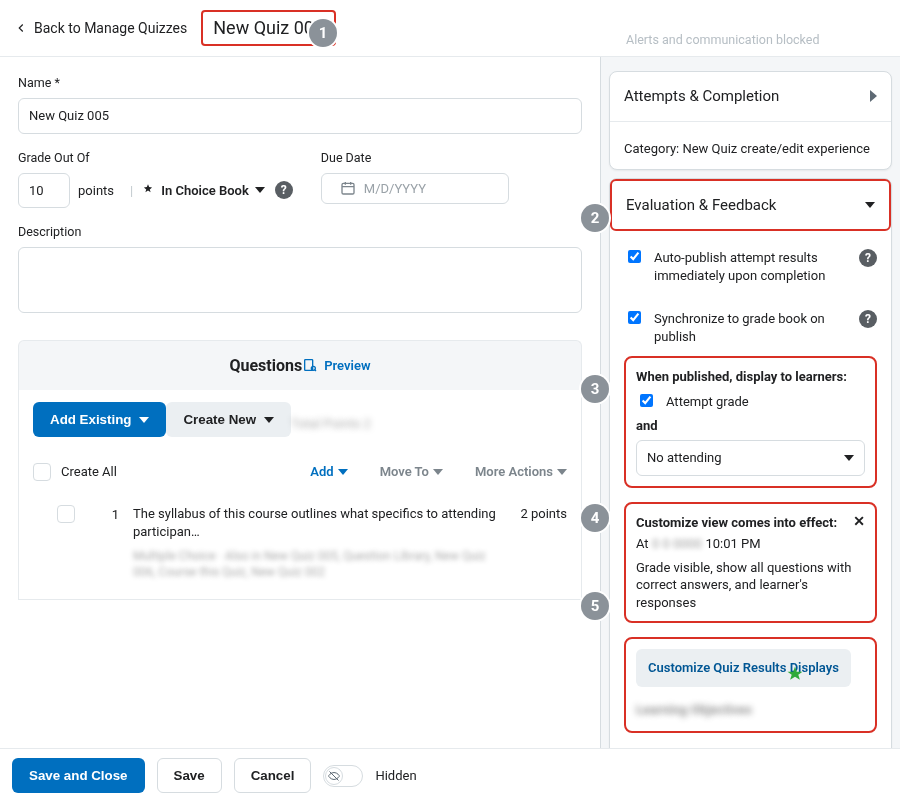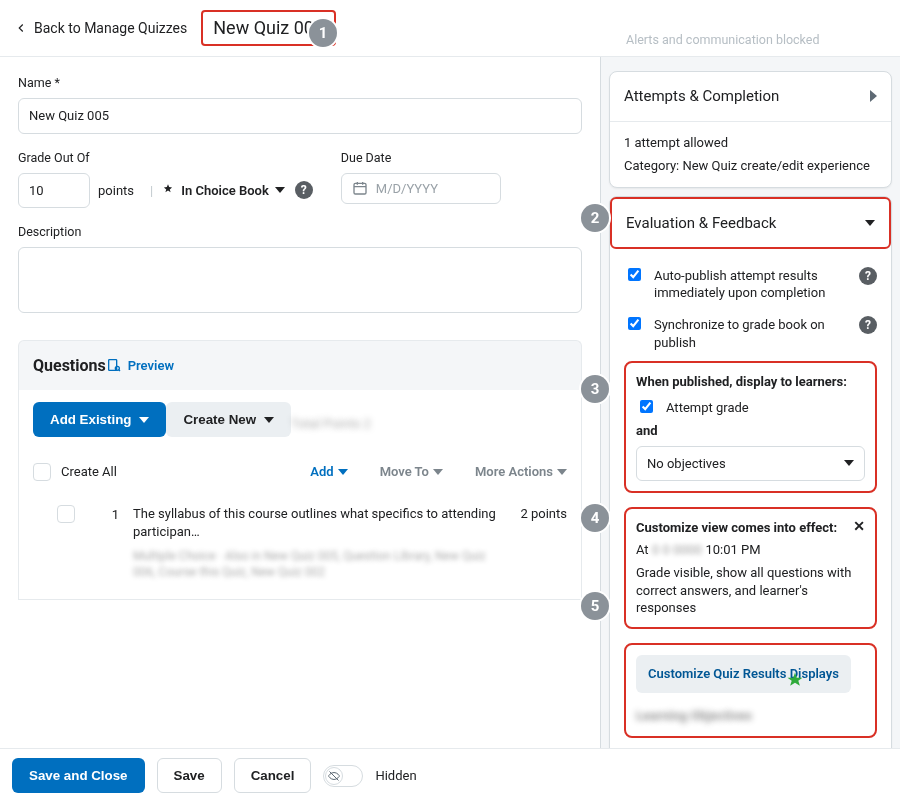--- a/index.html
+++ b/index.html
@@ -31,28 +31,28 @@
   
   label.flabel{display:block;font-size:12.5px;font-weight:400;margin-bottom:6px}
   .req:after{content:" *";color:var(--text)}
   .input,.select,.textarea{
     width:100%;border:1px solid var(--border);border-radius:6px;background:#fff;
     padding:8px 10px;font:inherit;color:var(--text);outline:none;
   }
   .textarea{height:66px;resize:none}
   .row{display:flex;gap:28px;margin-top:16px}
   .col{display:flex;flex-direction:column}
-  .grade-of{width:72px}
+  .grade-of{width:52px}
   .points-txt{margin:0 8px;align-self:center}
   .pipe{color:#c2c9ce;margin:0 8px;align-self:center}
   .gradebook{display:flex;align-items:center;gap:6px;cursor:pointer}
   .help{width:18px;height:18px;border-radius:50%;background:#595e63;color:#fff;display:inline-flex;align-items:center;justify-content:center;font-weight:700;font-size:12px;margin-left:10px}
-  .date{display:flex;align-items:center;gap:8px;border:1px solid var(--border);border-radius:6px;padding:6px 10px;width:160px;color:#9aa2a8}
-  
-  .qhdr{display:flex;justify-content:flex-start;align-items:center;background:var(--bg);padding:14px 14px;border-radius:6px 6px 0 0;margin-top:22px;border-top:1px solid var(--border-soft);border-left:1px solid var(--border-soft);border-right:1px solid var(--border-soft)}
+  .date{display:flex;align-items:center;gap:8px;border:1px solid var(--border);border-radius:6px;padding:6px 18px;width:188px;color:#9aa2a8}
+  
+  .qhdr{display:flex;justify-content:center;align-items:center;background:var(--bg);padding:14px 14px;border-radius:6px 6px 0 0;margin-top:22px;border-top:1px solid var(--border-soft);border-left:1px solid var(--border-soft);border-right:1px solid var(--border-soft)}
   .qhdr h3{margin:0;font-size:16px;font-weight:700}
   .preview{display:flex;align-items:center;gap:6px;color:var(--link);font-weight:600;cursor:pointer}
   .preview svg{width:16px;height:16px}
   .qbody{border:1px solid var(--border-soft);border-top:none;padding:12px 14px 18px}
   .btn{border-radius:6px;padding:9px 16px;font-weight:600;cursor:pointer;display:inline-flex;align-items:center;gap:8px;border:1px solid transparent}
   .btn.primary{background:var(--blue);color:#fff}
   .btn.secondary{background:var(--chip);color:var(--text)}
   .btn.plain{background:#fff;border:1px solid var(--border);color:var(--text)}
   .qactions{display:flex;align-items:center}
   .totalpts{float:right;color:transparent;text-shadow:0 0 6px rgba(0,0,0,.35);user-select:none;margin-top:8px}
@@ -205,51 +205,50 @@
     </div>
   </div>
 
   <div class="side">
     <div class="card">
       <div class="card-hd">
         <h4>Attempts &amp; Completion</h4>
         <span class="caret-right"></span>
       </div>
       <div class="pad">
-        <div class="note">1 attempt allowed</div>
         <div class="note" style="margin-top:6px">Category: New Quiz create/edit experience</div>
       </div>
     </div>
 
     <div class="card">
       <div class="card-hd mark" style="border-width:2px;border-style:solid;border-color:var(--red);border-radius:6px">
         <h4>Evaluation &amp; Feedback</h4>
         <span class="arrow-down"></span>
       </div>
       <div class="pad">
         <div class="cbx">
           <input type="checkbox" checked="" style="">
           <span style="flex:1">Auto-publish attempt results immediately upon completion</span>
           <span class="help">?</span>
         </div>
-        <div class="cbx" style="margin-top:14px">
+        <div class="cbx" style="margin-top:26px">
           <input type="checkbox" checked="" style="">
           <span style="flex:1">Synchronize to grade book on publish</span>
           <span class="help">?</span>
         </div>
 
         <div class="mark" style="padding:10px;margin-top:10px">
           <div style="font-weight:700;margin-bottom:8px">When published, display to learners:</div>
           <div class="cbx">
             <input type="checkbox" checked="" style="">
             <span>Attempt grade</span>
           </div>
           <div style="font-weight:700;margin:6px 0">and</div>
           <div class="sel">
-            <span>No objectives</span>
+            <span>No attending</span>
             <span class="arrow-down"></span>
           </div>
         </div>
 
         <div class="mark" style="padding:10px;margin-top:14px">
           <span class="xbtn">✕</span>
           <div style="font-weight:700">Customize view comes into effect:</div>
           <div style="margin-top:4px">
             <span>At</span>
             <span style="color:transparent;text-shadow:0 0 5px rgba(0,0,0,.4)">0 0 0000</span>

